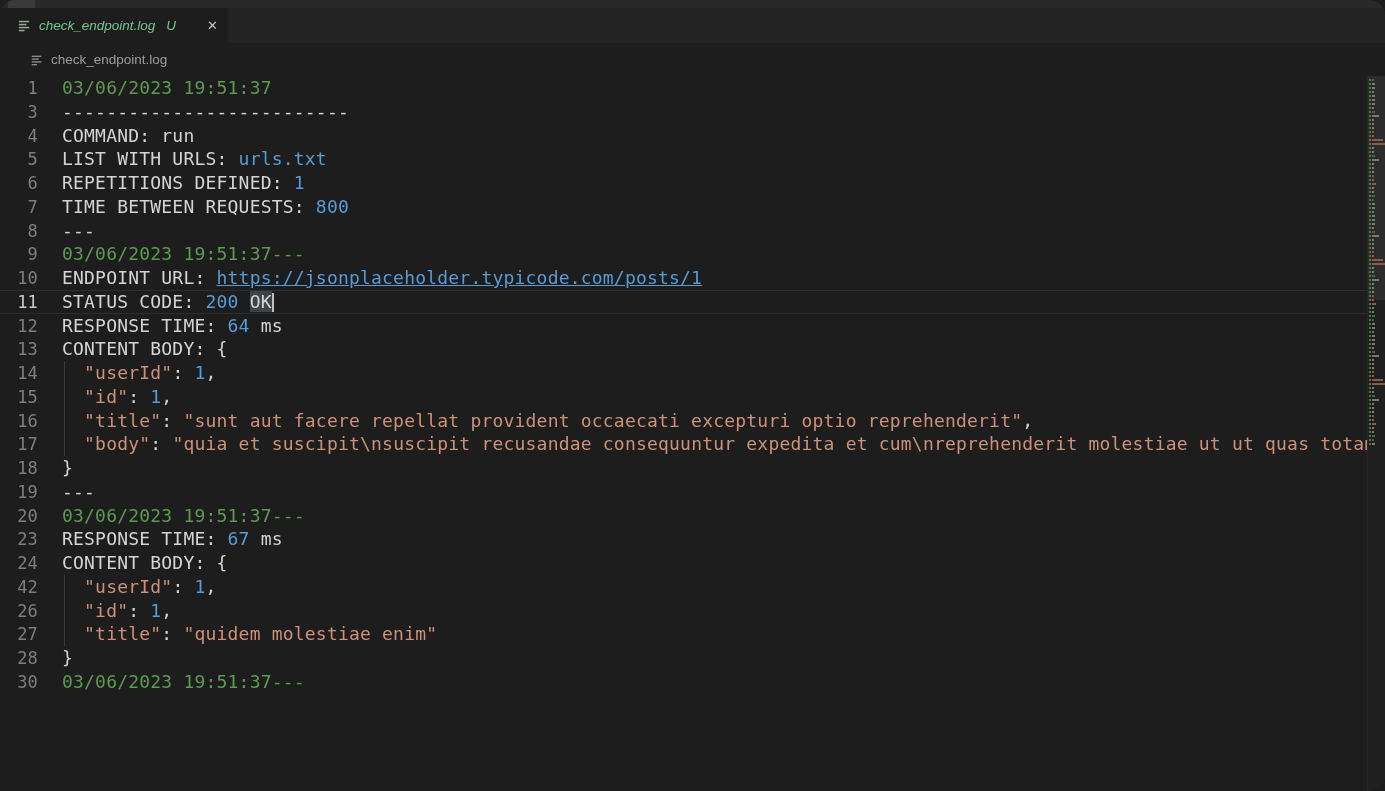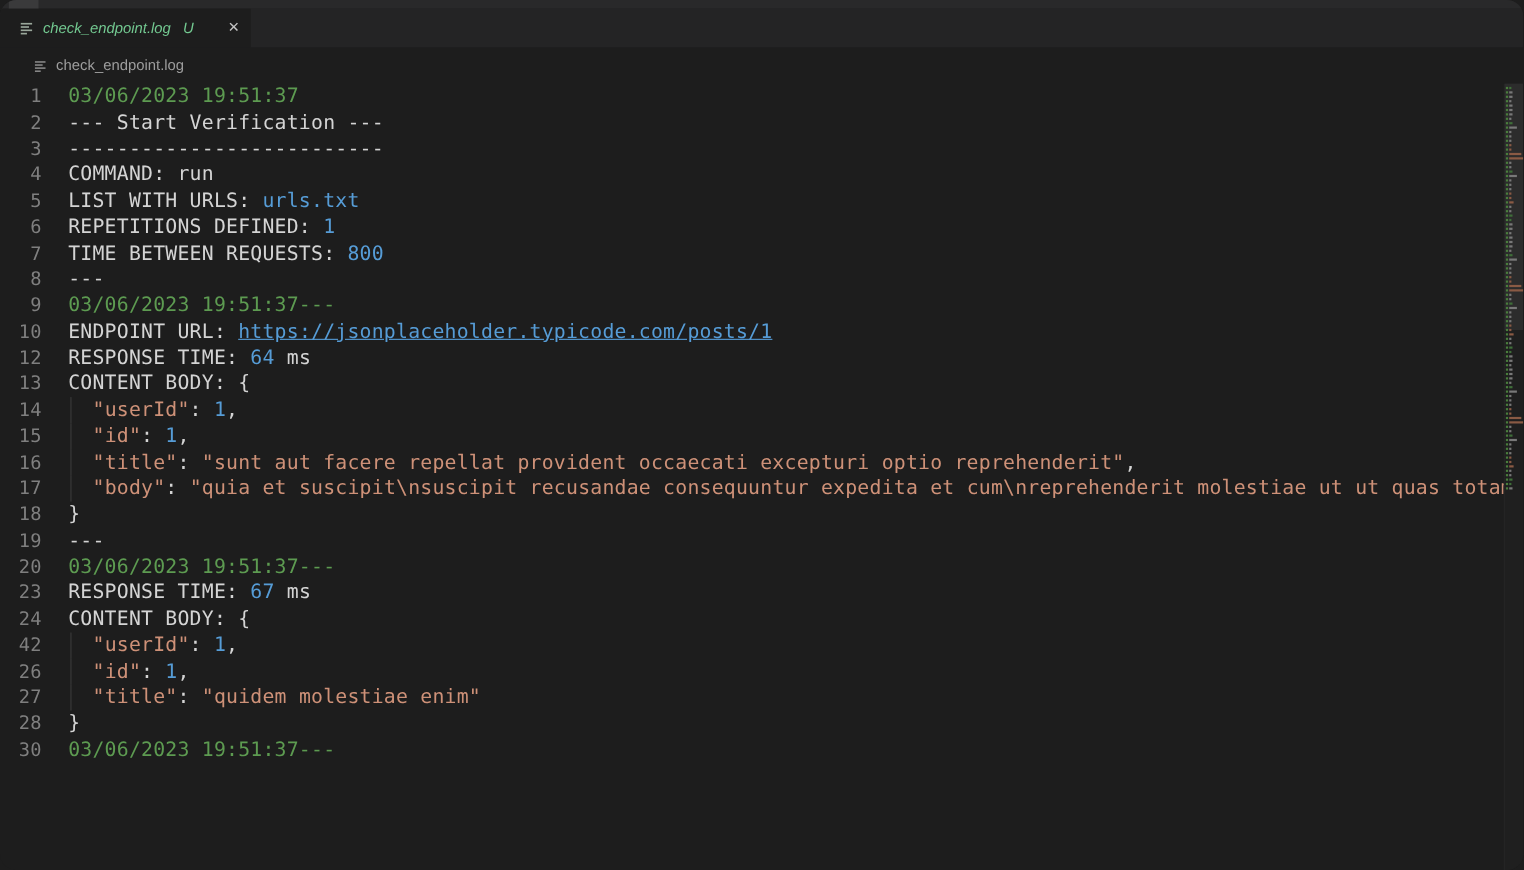--- a/index.html
+++ b/index.html
@@ -92,29 +92,29 @@
         <rect x="2" y="9.4" width="11" height="1.6"></rect>
         <rect x="2" y="12.6" width="6" height="1.6"></rect>
       </svg>
     </span>
     <span class="bc-label">check_endpoint.log</span>
   </div>
 
   <div class="editor">
     <div class="lines" id="lines">
         <div class="line"><span class="ln">1</span><span class="code"><span class="seg-g">03/06/2023 19:51:37</span></span></div>
-        <div class="line"><span class="ln">2</span><span class="code"><span class="seg-d">--- Start Verification ---</span></span></div>
         <div class="line"><span class="ln">3</span><span class="code"><span class="seg-d">--------------------------</span></span></div>
         <div class="line"><span class="ln">4</span><span class="code"><span class="seg-d">COMMAND: run</span></span></div>
         <div class="line"><span class="ln">5</span><span class="code"><span class="seg-d">LIST WITH URLS: </span><span class="seg-n">urls.txt</span></span></div>
         <div class="line"><span class="ln">6</span><span class="code"><span class="seg-d">REPETITIONS DEFINED: </span><span class="seg-n">1</span></span></div>
         <div class="line"><span class="ln">7</span><span class="code"><span class="seg-d">TIME BETWEEN REQUESTS: </span><span class="seg-n">800</span></span></div>
         <div class="line"><span class="ln">8</span><span class="code"><span class="seg-d">---</span></span></div>
         <div class="line"><span class="ln">9</span><span class="code"><span class="seg-g">03/06/2023 19:51:37---</span></span></div>
         <div class="line"><span class="ln">10</span><span class="code"><span class="seg-d">ENDPOINT URL: </span><span class="seg-l">https://jsonplaceholder.typicode.com/posts/1</span></span></div>
+        <div class="line current"><span class="ln active">11</span><span class="code"><span class="seg-d">STATUS CODE: </span><span class="seg-n">200</span><span class="seg-d"> </span><span class="seg-w">OK</span><span class="cursor"></span></span></div>
         <div class="line"><span class="ln">12</span><span class="code"><span class="seg-d">RESPONSE TIME: </span><span class="seg-n">64</span><span class="seg-d"> ms</span></span></div>
         <div class="line"><span class="ln">13</span><span class="code"><span class="seg-d">CONTENT BODY: {</span></span></div>
         <div class="line"><span class="ln">14</span><span class="code"><span class="guide"></span><span class="seg-d">  </span><span class="seg-s">"userId"</span><span class="seg-d">: </span><span class="seg-n">1</span><span class="seg-d">,</span></span></div>
         <div class="line"><span class="ln">15</span><span class="code"><span class="guide"></span><span class="seg-d">  </span><span class="seg-s">"id"</span><span class="seg-d">: </span><span class="seg-n">1</span><span class="seg-d">,</span></span></div>
         <div class="line"><span class="ln">16</span><span class="code"><span class="guide"></span><span class="seg-d">  </span><span class="seg-s">"title"</span><span class="seg-d">: </span><span class="seg-s">"sunt aut facere repellat provident occaecati excepturi optio reprehenderit"</span><span class="seg-d">,</span></span></div>
         <div class="line"><span class="ln">17</span><span class="code"><span class="guide"></span><span class="seg-d">  </span><span class="seg-s">"body"</span><span class="seg-d">: </span><span class="seg-s">"quia et suscipit\nsuscipit recusandae consequuntur expedita et cum\nreprehenderit molestiae ut ut quas totam\nn</span></span></div>
         <div class="line"><span class="ln">18</span><span class="code"><span class="seg-d">}</span></span></div>
         <div class="line"><span class="ln">19</span><span class="code"><span class="seg-d">---</span></span></div>
         <div class="line"><span class="ln">20</span><span class="code"><span class="seg-g">03/06/2023 19:51:37---</span></span></div>
         <div class="line"><span class="ln">23</span><span class="code"><span class="seg-d">RESPONSE TIME: </span><span class="seg-n">67</span><span class="seg-d"> ms</span></span></div>

